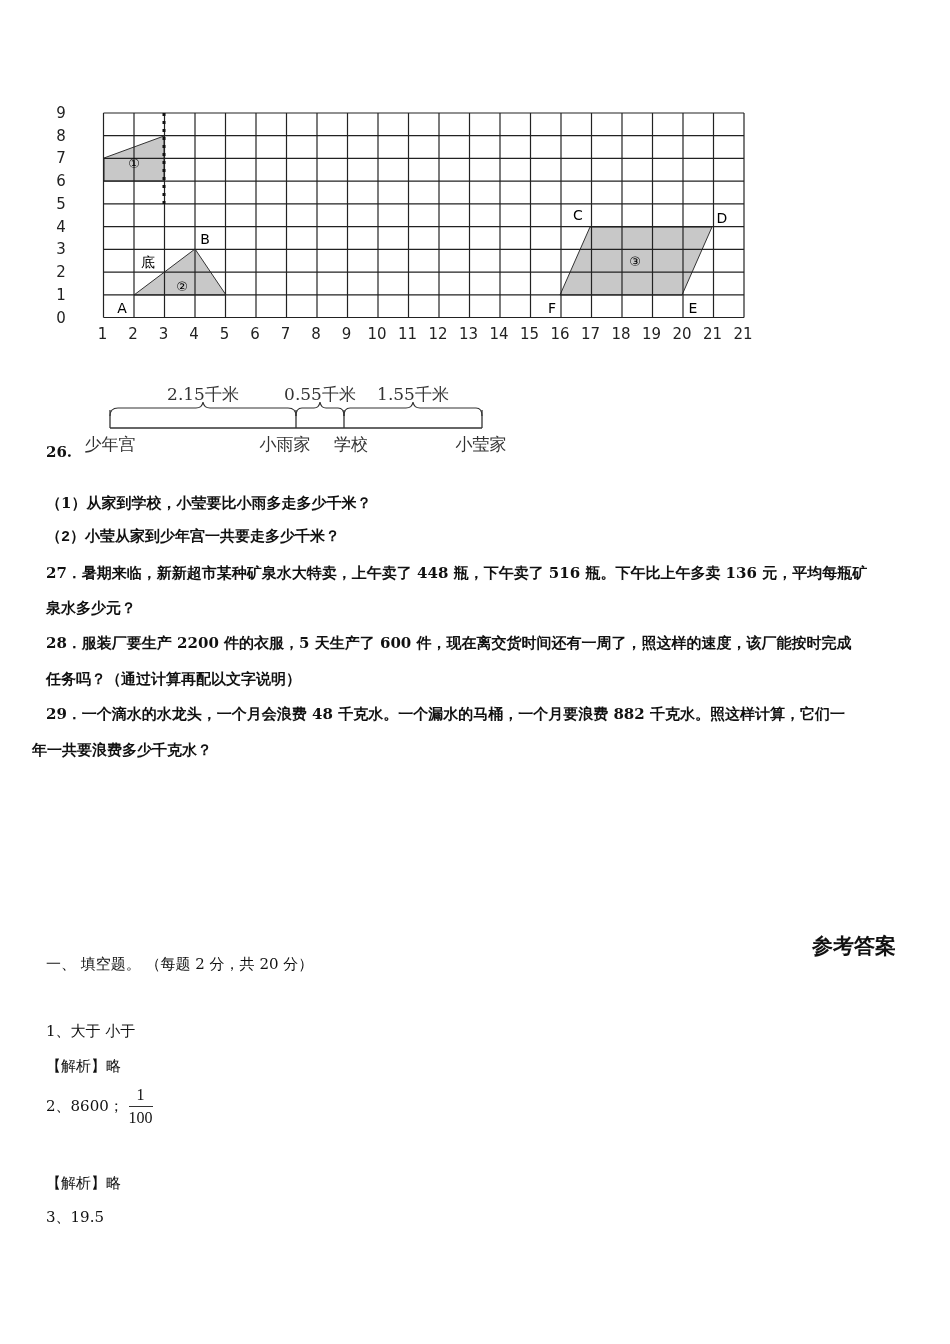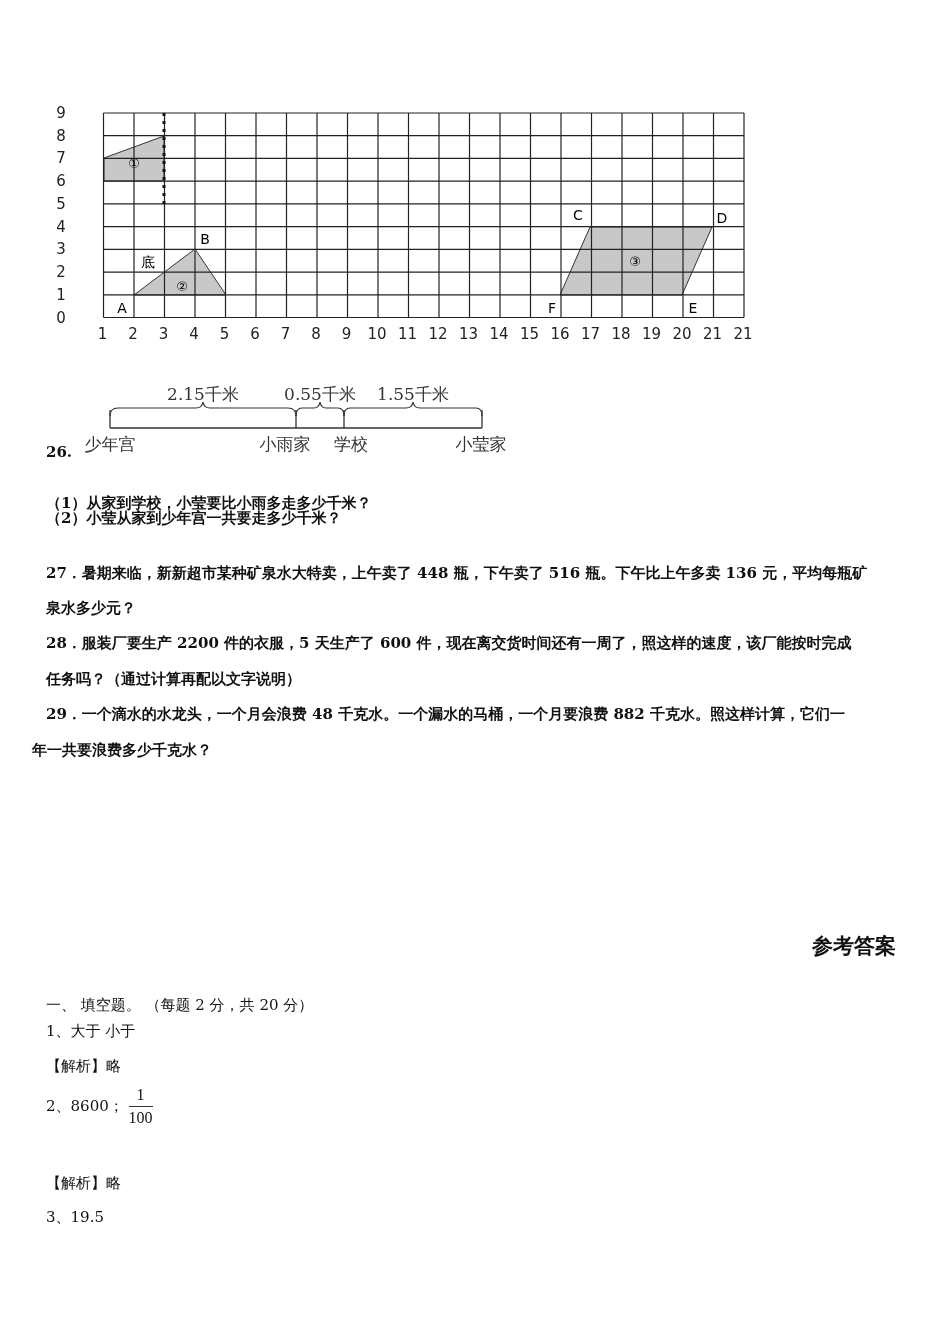--- a/index.html
+++ b/index.html
@@ -126,33 +126,33 @@
     <text x="125" y="20" font-size="17" text-anchor="middle" font-family="DejaVu Serif, serif" fill="#333">2.15千米</text>
     <text x="242" y="20" font-size="17" text-anchor="middle" font-family="DejaVu Serif, serif" fill="#333">0.55千米</text>
     <text x="335" y="20" font-size="17" text-anchor="middle" font-family="DejaVu Serif, serif" fill="#333">1.55千米</text>
     <text x="32" y="70" font-size="17" text-anchor="middle" font-family="DejaVu Serif, serif" fill="#333">少年宫</text>
     <text x="207" y="70" font-size="17" text-anchor="middle" font-family="DejaVu Serif, serif" fill="#333">小雨家</text>
     <text x="273" y="70" font-size="17" text-anchor="middle" font-family="DejaVu Serif, serif" fill="#333">学校</text>
     <text x="403" y="70" font-size="17" text-anchor="middle" font-family="DejaVu Serif, serif" fill="#333">小莹家</text>
   </svg>
 </div>
 <div class="abs q-text" style="left:46px; top:493px;text-align:center;">（1）从家到学校，小莹要比小雨多走多少千米？</div>
-<div class="abs q-text" style="left:46px; top:508px;">（2）小莹从家到少年宫一共要走多少千米？</div>
+<div class="abs q-text" style="left:46px; top:528px;font-family:Liberation Mono, monospace;">（2）小莹从家到少年宫一共要走多少千米？</div>
 
 <div class="abs q-text" style="left:46px; top:563px;">27．暑期来临，新新超市某种矿泉水大特卖，上午卖了 448 瓶，下午卖了 516 瓶。下午比上午多卖 136 元，平均每瓶矿</div>
 <div class="abs q-text" style="left:46px; top:598px;">泉水多少元？</div>
 
 <div class="abs q-text" style="left:46px; top:633px;">28．服装厂要生产 2200 件的衣服，5 天生产了 600 件，现在离交货时间还有一周了，照这样的速度，该厂能按时完成</div>
 <div class="abs q-text" style="left:46px; top:669px;">任务吗？（通过计算再配以文字说明）</div>
 
 <div class="abs q-text" style="left:46px; top:704px;">29．一个滴水的水龙头，一个月会浪费 48 千克水。一个漏水的马桶，一个月要浪费 882 千克水。照这样计算，它们一</div>
 <div class="abs q-text" style="left:32px; top:740px;">年一共要浪费多少千克水？</div>
 
 <div class="abs title" style="left:0; width:864px; text-align:right; top:932px;margin-left:32px;">参考答案</div>
-<div class="abs ans" style="left:46px; top:996px;text-align:right;">一、  填空题。 （每题 2 分，共 20  分）</div>
+<div class="abs ans" style="left:46px; top:955px;text-align:right;">一、  填空题。 （每题 2 分，共 20  分）</div>
 <div class="abs ans" style="left:46px; top:1022px;">1、大于    小于</div>
 <div class="abs ans" style="left:46px; top:1057px;">【解析】略</div>
 <div class="abs ans" style="left:46px; top:1086px;">
   <span class="bold" style="vertical-align: middle;">2、8600；</span>
   <span class="frac">
     <span class="num">1</span>
     <span class="den">100</span>
   </span>
 </div>
 <div class="abs ans" style="left:46px; top:1174px;">【解析】略</div>

